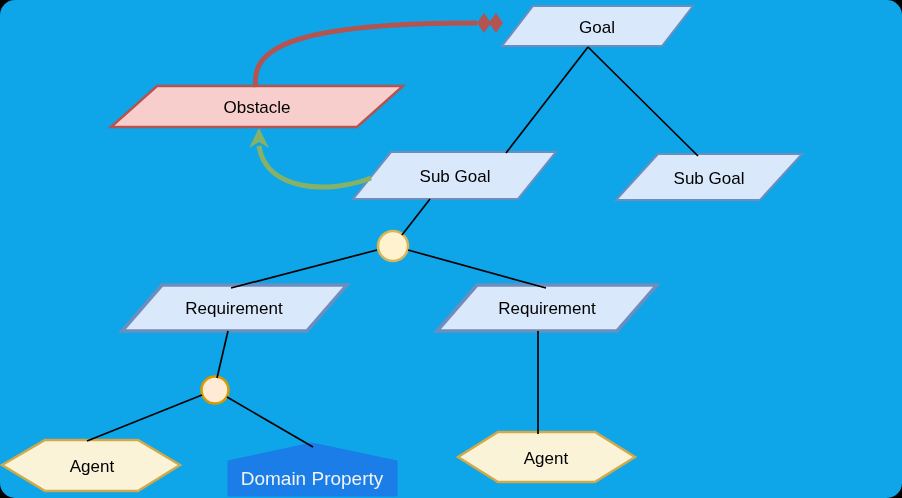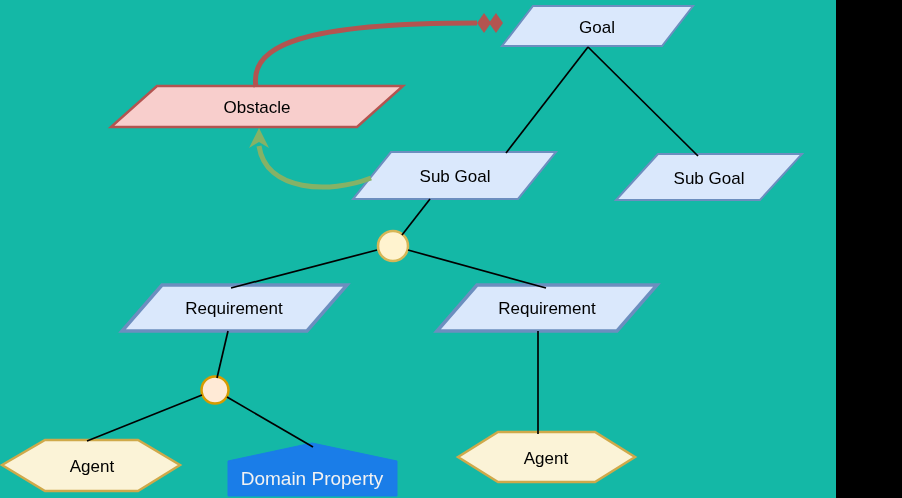--- a/index.html
+++ b/index.html
@@ -1,16 +1,16 @@
 <!DOCTYPE html>
 <html><head>
 <meta charset="utf-8">
 <style>
   html,body{margin:0;padding:0;background:#000;}
-  #stage{position:relative;width:836px;height:498px;background:#14b8a6;overflow:hidden;}
+  #stage{position:relative;width:902px;height:498px;background:#0ea5e9;overflow:hidden;border-radius:15px;}
   svg text{font-family:"Liberation Sans","DejaVu Sans",sans-serif;}
   .node-label{font-size:17px;}
   .dp-label{font-size:19px;}
 </style>
 </head>
 <body>
 
 <div id="stage">
   <svg width="902" height="498" viewBox="0 0 902 498">
 

